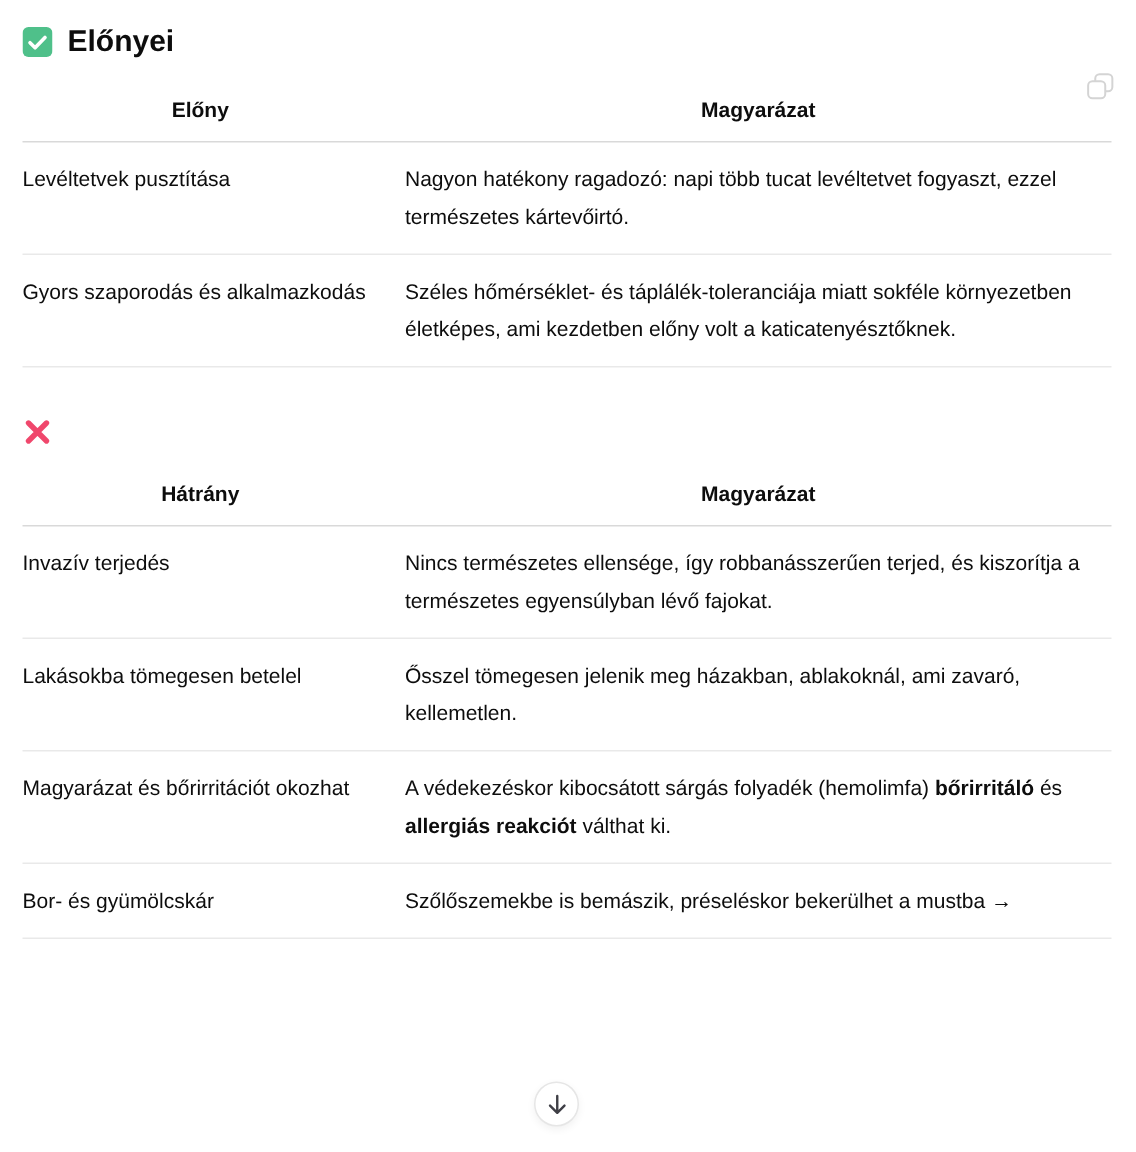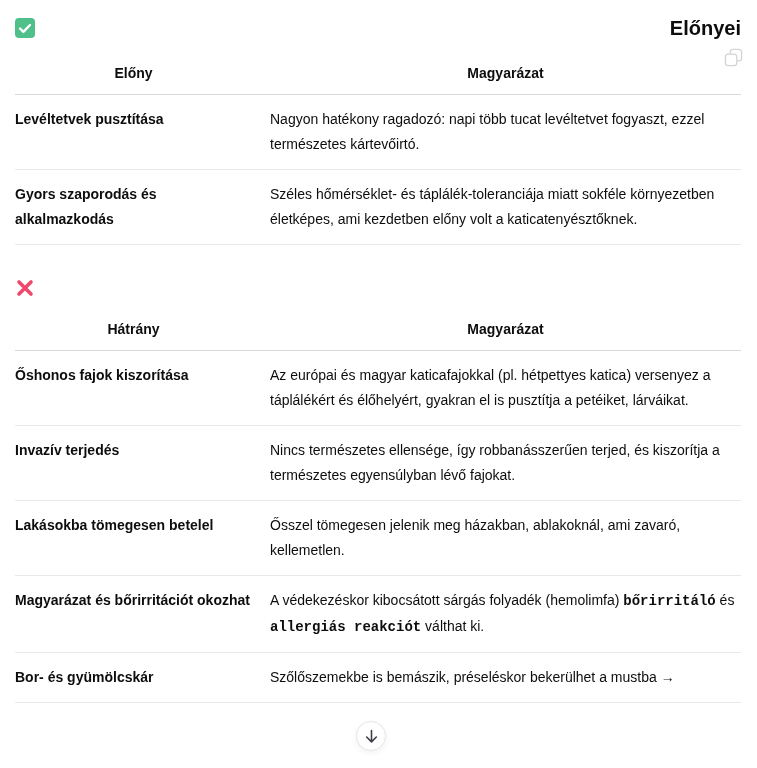--- a/index.html
+++ b/index.html
@@ -9,21 +9,20 @@
     background: #ffffff; color: #0d0d0d;
     font-family: "Liberation Sans", sans-serif;
     font-size: 14px; position: relative;
   }
   .page { padding: 2px 16px 0 15px; }
 
   .section-heading {
     display: flex; align-items: center; gap: 10px;
     font-size: 20px; font-weight: 700; line-height: 28px;
     margin: 12px 0 10px 0;
-    justify-content: space-between;
   }
   .section-heading.second { margin-top: 33px; }
   .emoji-icon { width: 20px; height: 20px; display: inline-flex; flex: 0 0 auto; }
   .emoji-icon svg { width: 20px; height: 20px; }
 
   .table-wrap { position: relative; }
   .copy-btn {
     position: absolute; top: -4px; right: -2px;
     background: transparent; border: none; padding: 0; margin: 0;
     cursor: pointer; line-height: 0;
@@ -34,22 +33,22 @@
     text-align: center; font-weight: 700; font-size: 14px;
     padding: 11px 0; border-bottom: 1px solid #d9d9d9;
     line-height: 20px;
   }
   th.col-term, td.term { width: 255px; padding-right: 18px; }
   td {
     vertical-align: top; padding: 12px 0;
     border-bottom: 1px solid #e9e9e9;
     line-height: 25px;
   }
-  td.term { font-weight: 700; }
-  td.expl span.b { font-weight: 700; font-family: Liberation Mono, monospace; }
+  td.term { font-weight: 400; }
+  td.expl span.b { font-weight: 700; }
 
   .scroll-down {
     position: absolute; left: 356px; top: 721px;
     width: 30px; height: 30px; border-radius: 50%;
     background: #ffffff; border: 1px solid #e6e6e6;
     box-shadow: 0 2px 6px rgba(0,0,0,0.06);
     display: flex; align-items: center; justify-content: center;
     cursor: pointer; padding: 0; z-index: 5;
   }
 </style>
@@ -108,24 +107,20 @@
   <div class="table-wrap">
     <table>
       <thead>
         <tr>
           <th class="col-term">Hátrány</th>
           <th class="col-expl">Magyarázat</th>
         </tr>
       </thead>
       <tbody>
           <tr>
-            <td class="term">Őshonos fajok kiszorítása</td>
-            <td class="expl"><span>Az európai és magyar katicafajokkal (pl. hétpettyes katica) versenyez a táplálékért és élőhelyért, gyakran el is pusztítja a petéiket, lárváikat.</span></td>
-          </tr>
-          <tr>
             <td class="term">Invazív terjedés</td>
             <td class="expl"><span>Nincs természetes ellensége, így robbanásszerűen terjed, és kiszorítja a természetes egyensúlyban lévő fajokat.</span></td>
           </tr>
           <tr>
             <td class="term">Lakásokba tömegesen betelel</td>
             <td class="expl"><span>Ősszel tömegesen jelenik meg házakban, ablakoknál, ami zavaró, kellemetlen.</span></td>
           </tr>
           <tr>
             <td class="term">Magyarázat és bőrirritációt okozhat</td>
             <td class="expl"><span>A védekezéskor kibocsátott sárgás folyadék (hemolimfa) </span><span class="b">bőrirritáló</span><span> és </span><span class="b">allergiás reakciót</span><span> válthat ki.</span></td>

